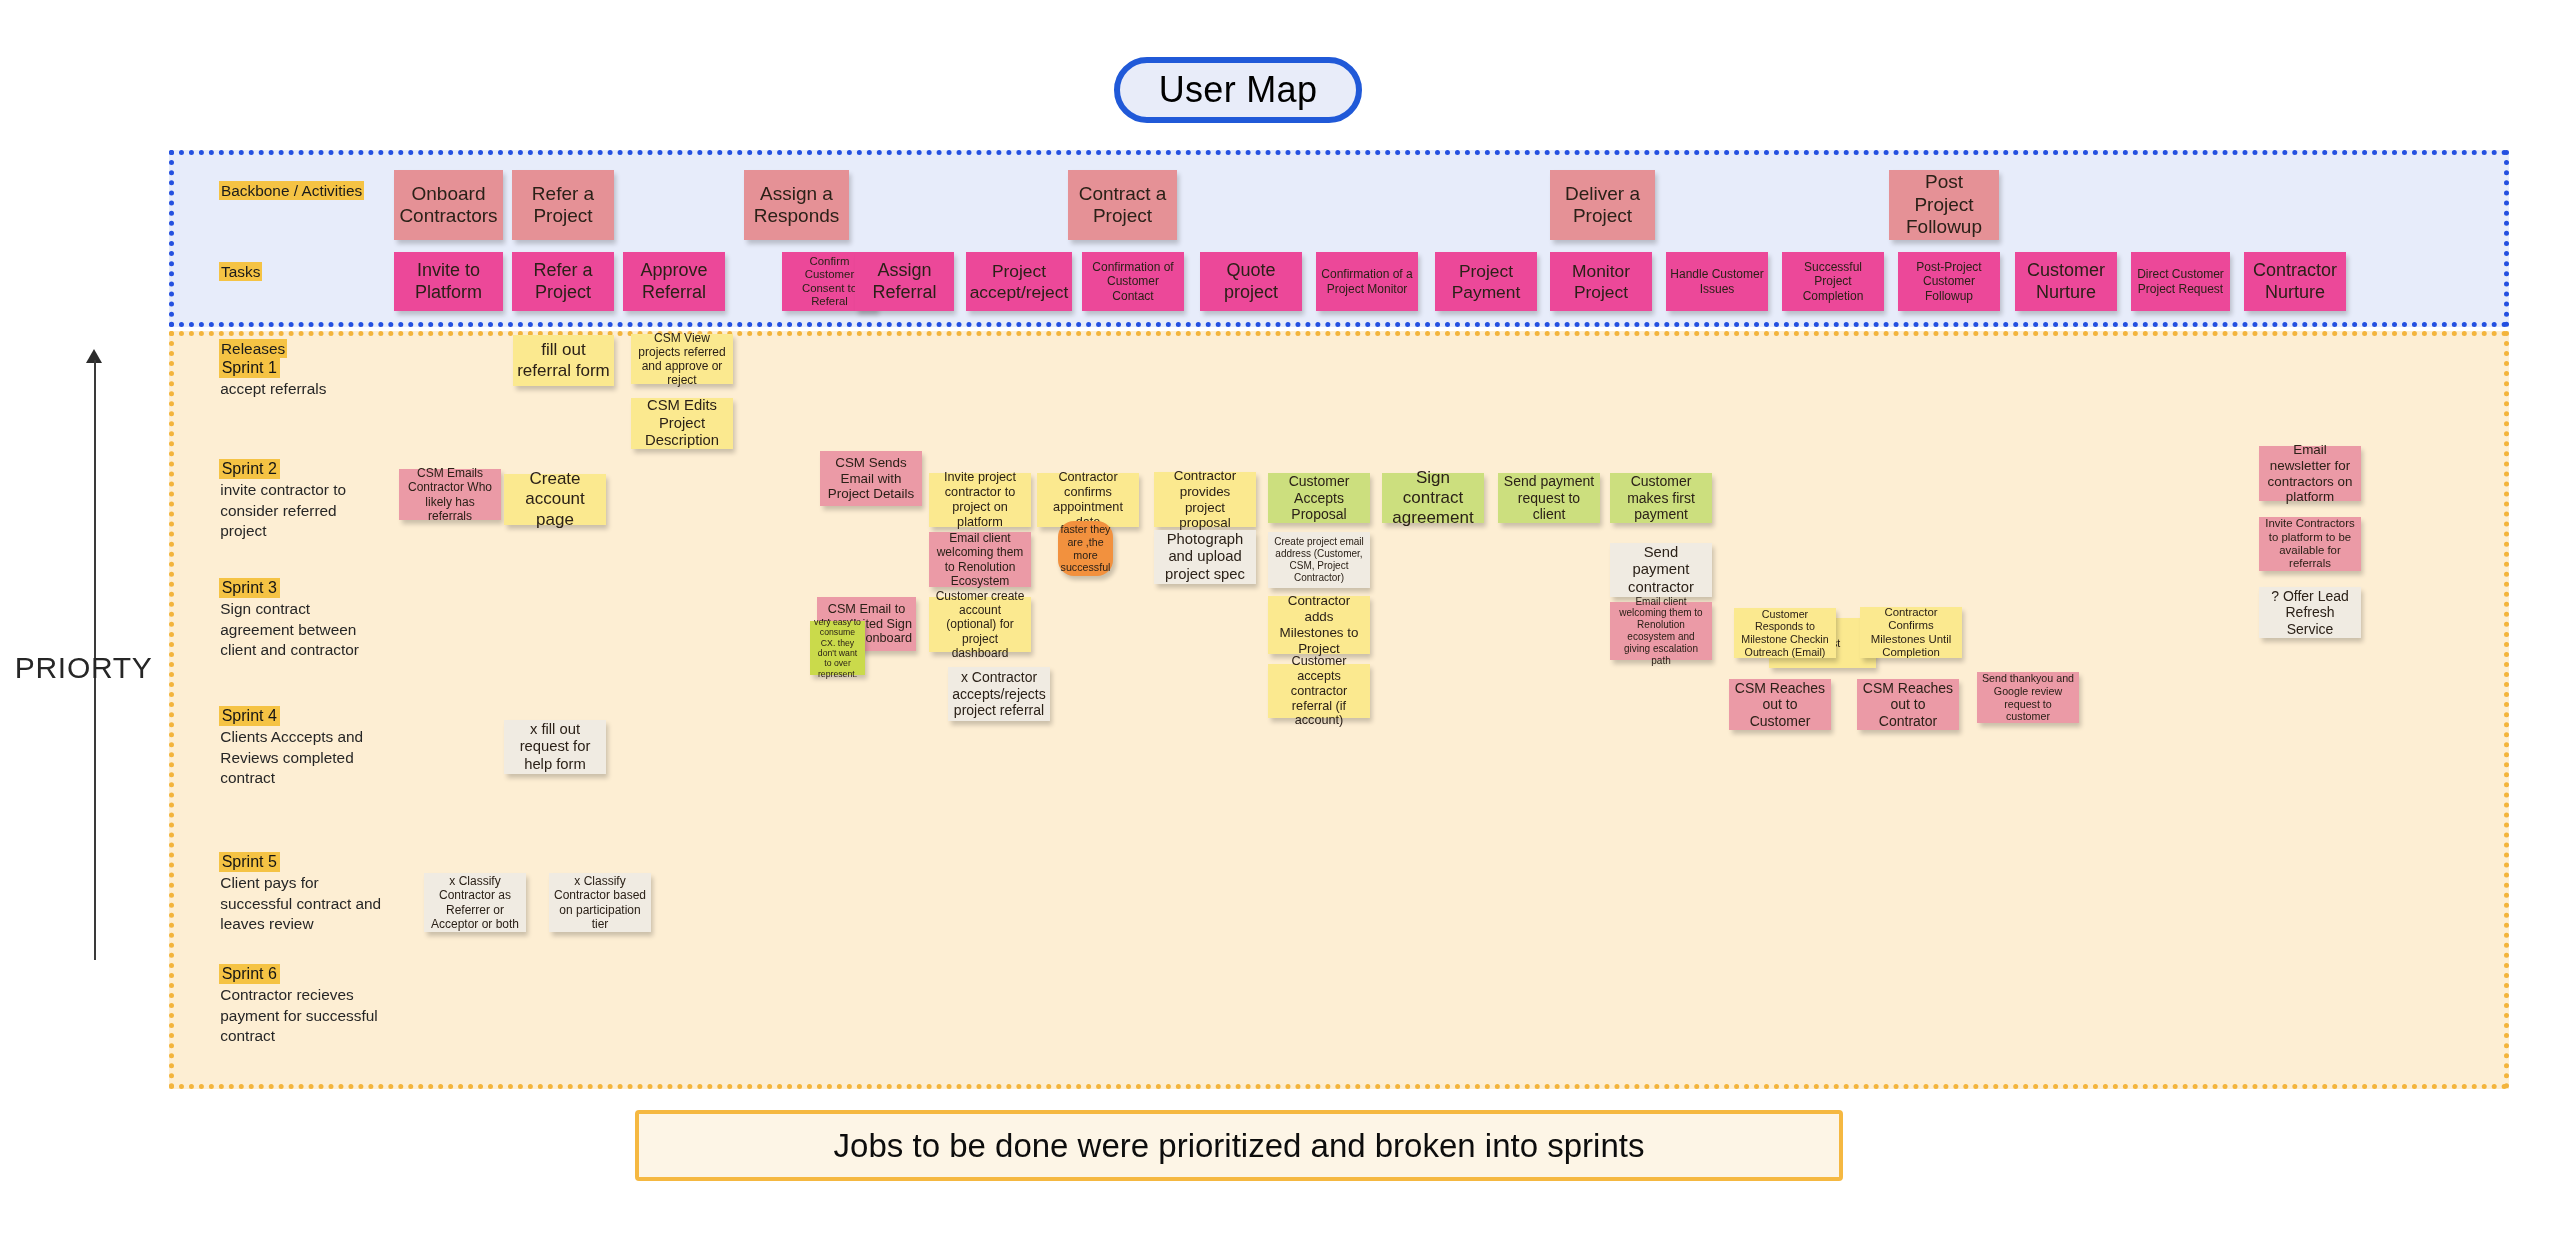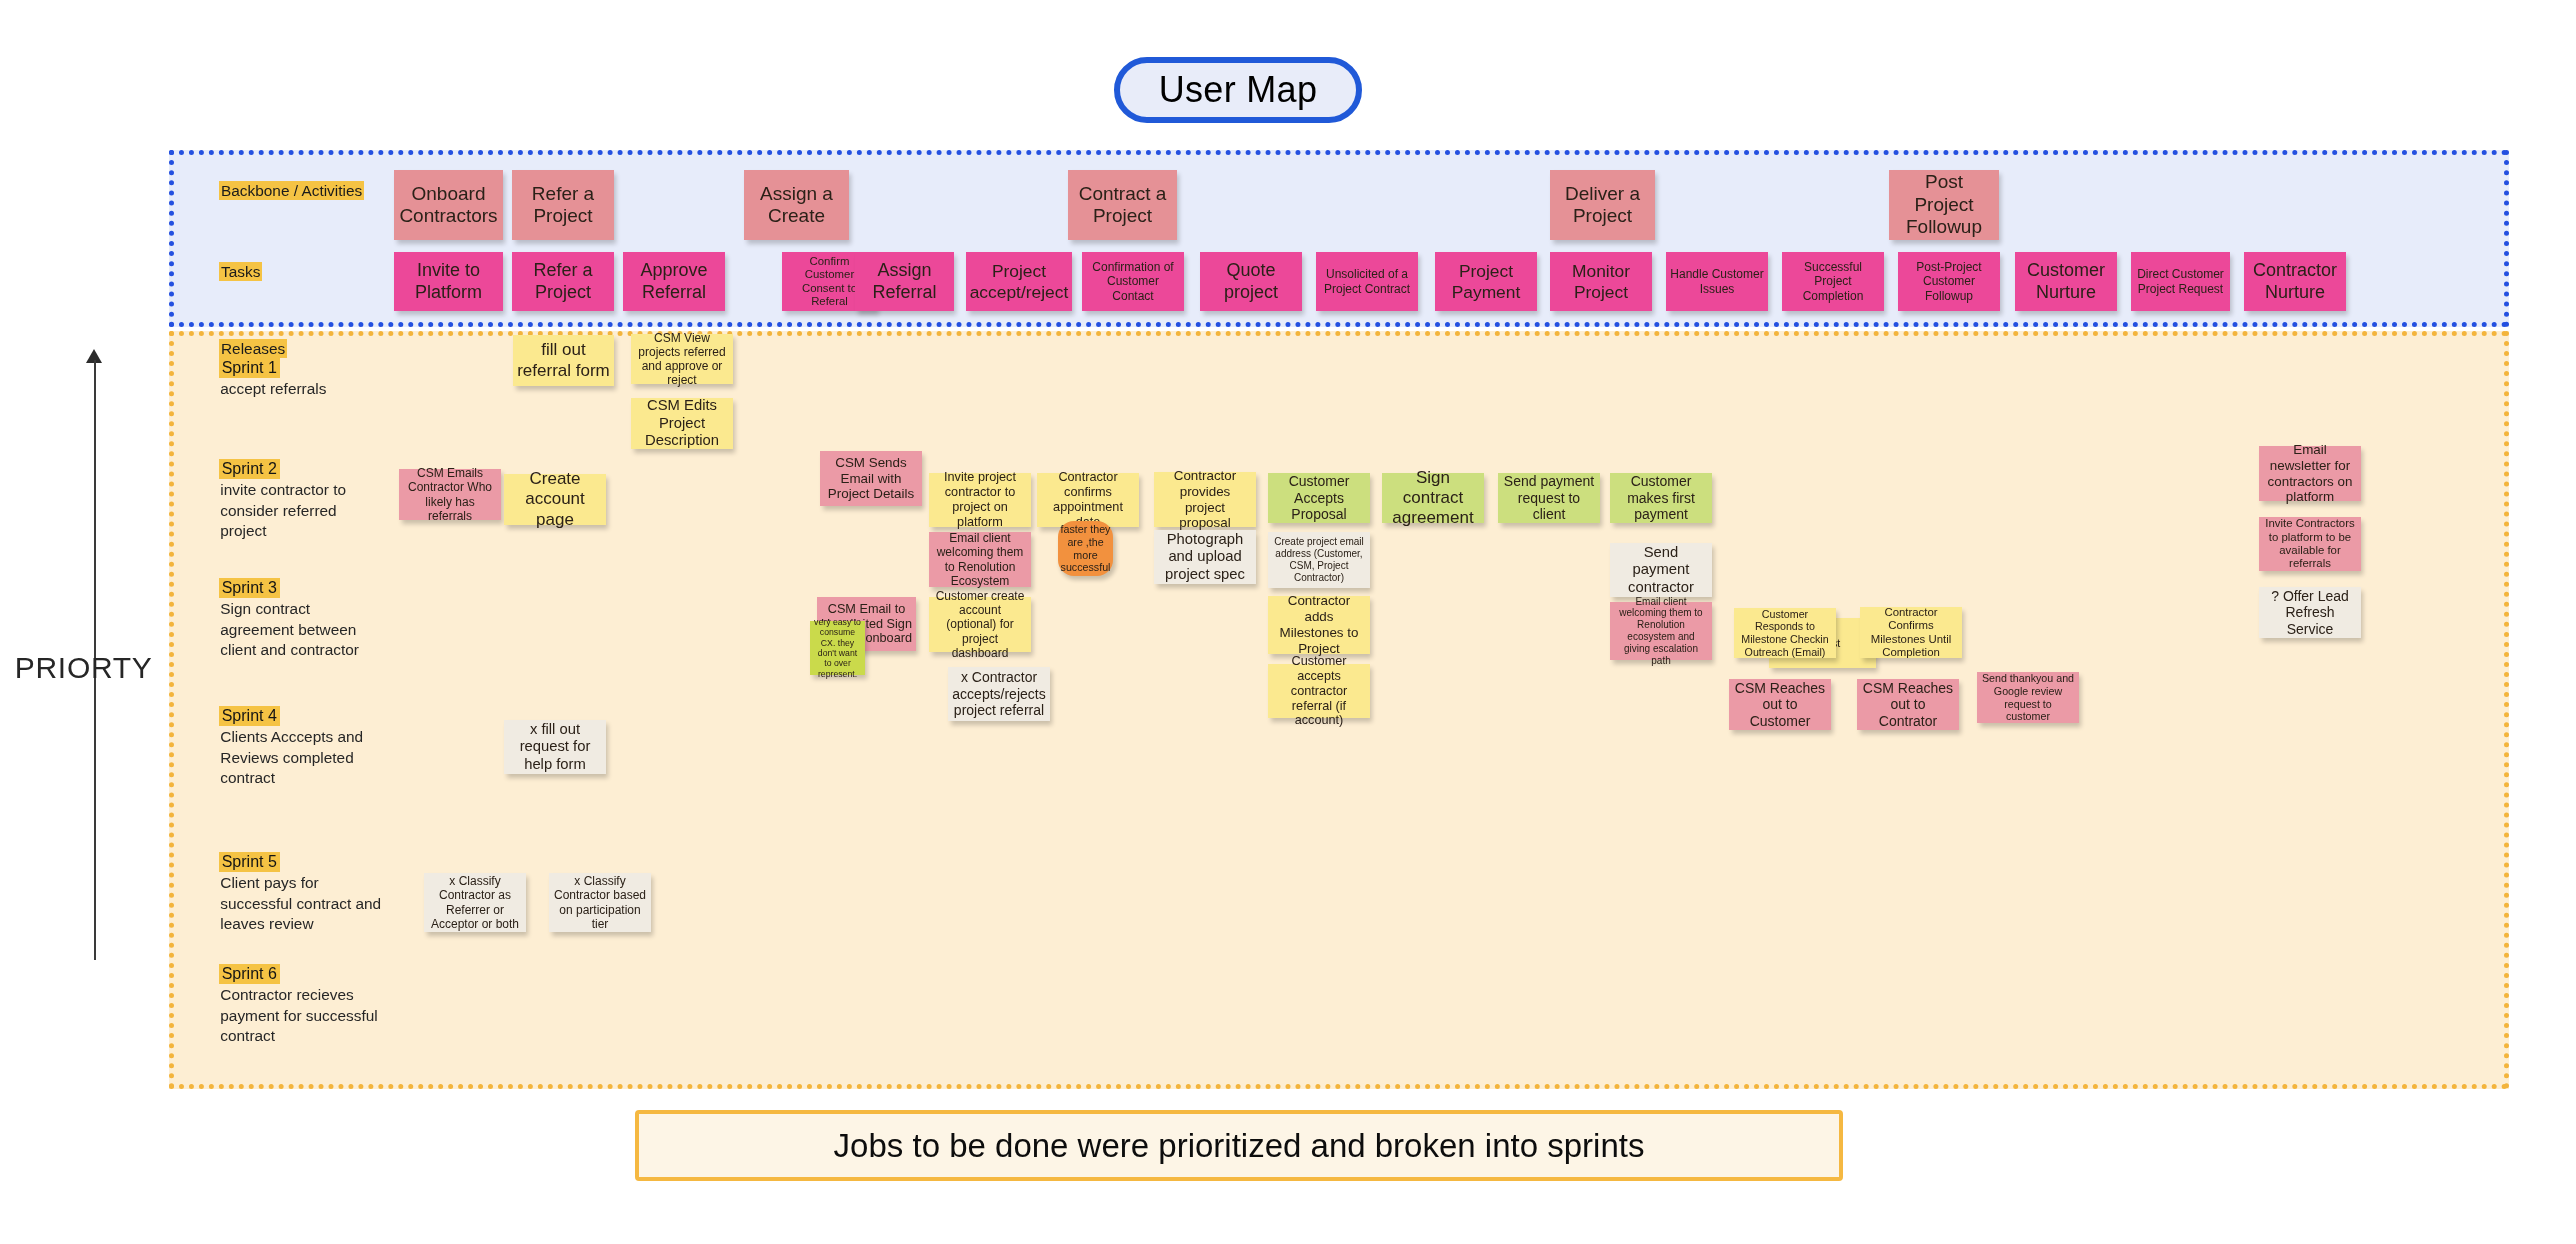--- a/index.html
+++ b/index.html
@@ -155,34 +155,34 @@
     <span>User Map</span>
   </div>
 
   <div class="band-top"></div>
 
   <div class="row-label" style="left:219px; top:181px;">Backbone / Activities</div>
   <div class="row-label" style="left:219px; top:262px;">Tasks</div>
 
   <div class="note n-salmon" style="left:394px; top:170px; width:109px; height:70px; font-size:19px;">Onboard Contractors</div>
   <div class="note n-salmon" style="left:512px; top:170px; width:102px; height:70px; font-size:19px;">Refer a Project</div>
-  <div class="note n-salmon" style="left:744px; top:170px; width:105px; height:70px; font-size:19px;">Assign a Create</div>
+  <div class="note n-salmon" style="left:744px; top:170px; width:105px; height:70px; font-size:19px;">Assign a Responds</div>
   <div class="note n-salmon" style="left:1068px; top:170px; width:109px; height:70px; font-size:19px;">Contract a Project</div>
   <div class="note n-salmon" style="left:1550px; top:170px; width:105px; height:70px; font-size:19px;">Deliver a Project</div>
   <div class="note n-salmon" style="left:1889px; top:170px; width:110px; height:70px; font-size:19px;">Post Project Followup</div>
 
   <div class="note n-pink" style="left:394px; top:252px; width:109px; height:59px; font-size:18px;">Invite to Platform</div>
   <div class="note n-pink" style="left:512px; top:252px; width:102px; height:59px; font-size:18px;">Refer a Project</div>
   <div class="note n-pink" style="left:623px; top:252px; width:102px; height:59px; font-size:18px;">Approve Referral</div>
   <div class="note n-pink" style="left:734px; top:252px; width:95px; height:59px; font-size:11.4px;margin-left:48px;">Confirm Customer Consent to Referal</div>
   <div class="note n-pink" style="left:855px; top:252px; width:99px; height:59px; font-size:18px;">Assign Referral</div>
   <div class="note n-pink" style="left:966px; top:252px; width:106px; height:59px; font-size:17.4px;">Project accept/reject</div>
   <div class="note n-pink" style="left:1082px; top:252px; width:102px; height:59px; font-size:12px;">Confirmation of Customer Contact</div>
   <div class="note n-pink" style="left:1200px; top:252px; width:102px; height:59px; font-size:18px;">Quote project</div>
-  <div class="note n-pink" style="left:1316px; top:252px; width:102px; height:59px; font-size:12px;">Unsolicited of a Project Contract</div>
+  <div class="note n-pink" style="left:1316px; top:252px; width:102px; height:59px; font-size:12px;">Confirmation of a Project Monitor</div>
   <div class="note n-pink" style="left:1435px; top:252px; width:102px; height:59px; font-size:17.4px;">Project Payment</div>
   <div class="note n-pink" style="left:1550px; top:252px; width:102px; height:59px; font-size:17.4px;">Monitor Project</div>
   <div class="note n-pink" style="left:1666px; top:252px; width:102px; height:59px; font-size:12px;">Handle Customer Issues</div>
   <div class="note n-pink" style="left:1782px; top:252px; width:102px; height:59px; font-size:12px;">Successful Project Completion</div>
   <div class="note n-pink" style="left:1898px; top:252px; width:102px; height:59px; font-size:12px;">Post-Project Customer Followup</div>
   <div class="note n-pink" style="left:2015px; top:252px; width:102px; height:59px; font-size:18px;">Customer Nurture</div>
   <div class="note n-pink" style="left:2131px; top:252px; width:99px; height:59px; font-size:12px;">Direct Customer Project Request</div>
   <div class="note n-pink" style="left:2244px; top:252px; width:102px; height:59px; font-size:18px;">Contractor Nurture</div>
 
   <div class="band-bottom"></div>

